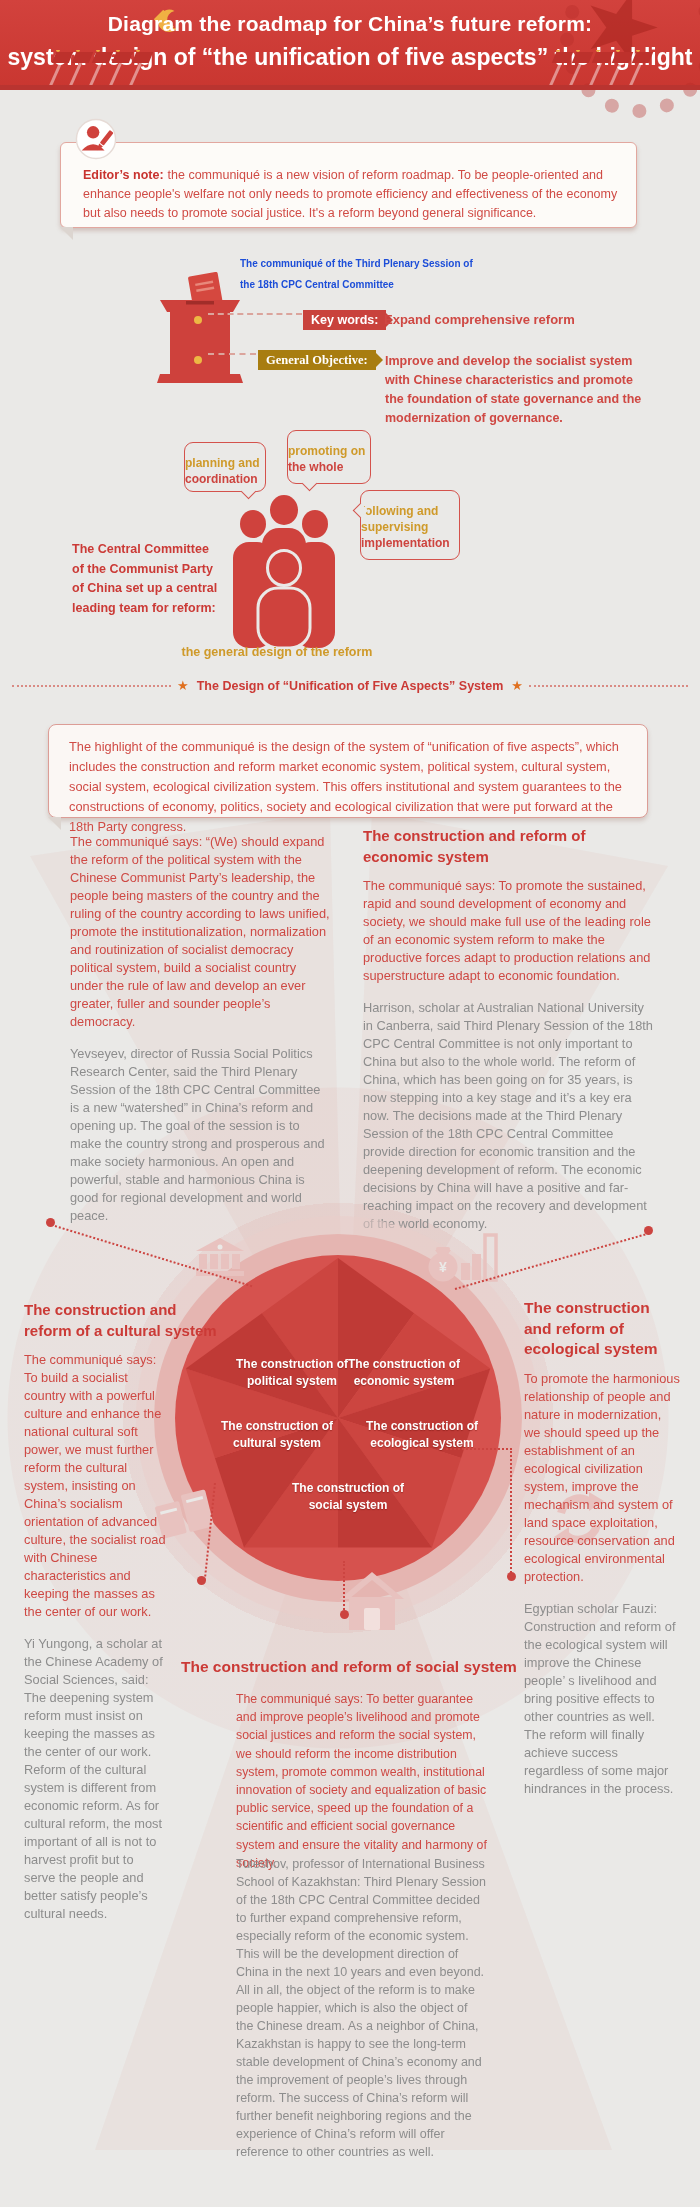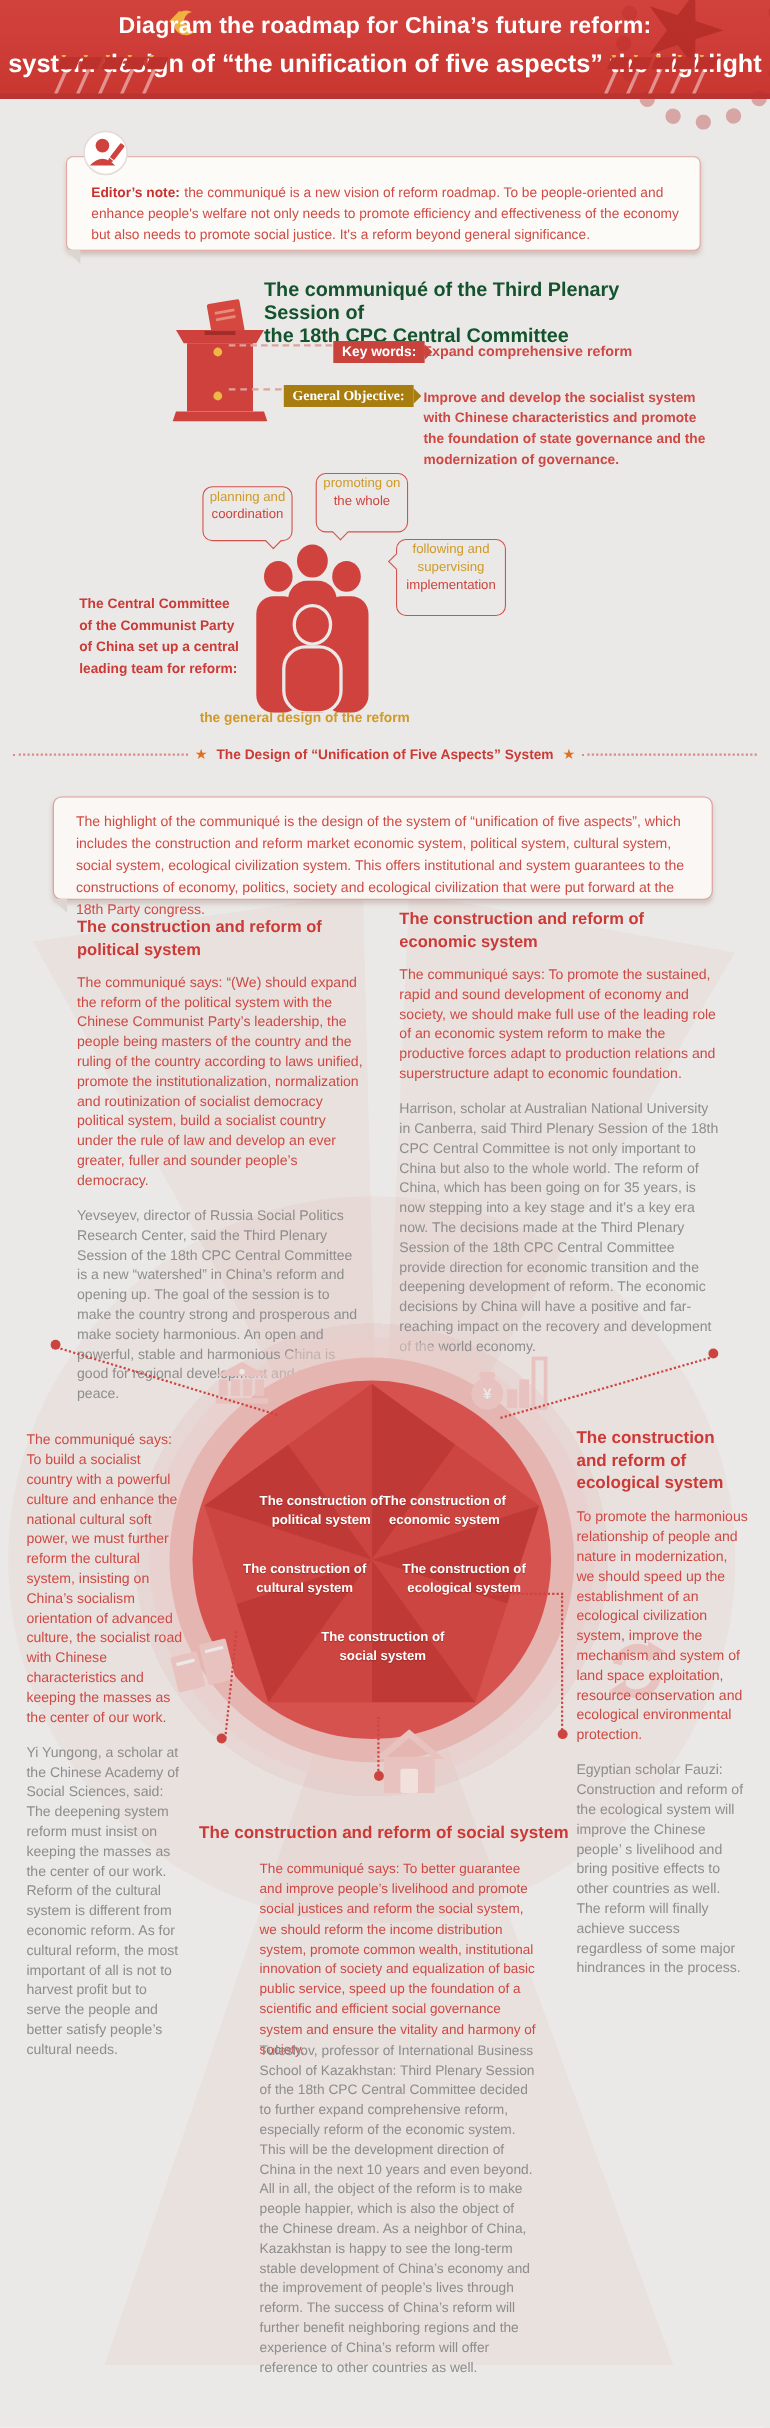--- a/index.html
+++ b/index.html
@@ -34,36 +34,36 @@
   .wedge.w3{clip-path:polygon(345px 1420px,95px 2150px,612px 2150px);}
   
   .note-box{position:absolute;left:60px;top:142px;width:577px;height:86px;background:#fdfbf8;
             border:1px solid #e2a79f;border-radius:6px;box-shadow:0 3px 4px rgba(160,120,110,.35);
             padding:23px 0 0 22px;box-sizing:border-box;font-size:12.5px;line-height:19px;color:#d04b45;}
   .note-box b{color:#c8322e;margin-right:4px;}
   .note-fold{position:absolute;left:60px;top:227px;width:0;height:0;
              border-top:13px solid #dcd5d0;border-left:13px solid transparent;}
   .note-icon{position:absolute;left:75px;top:118px;width:42px;height:42px;}
   
-  .comm-title{position:absolute;left:240px;top:253px;width:360px;color:#14532d;
-              font-size:18px;font-weight:bold;line-height:21px;}
+  .comm-title{position:absolute;left:240px;top:253px;width:360px;color:#1d4ed8;
+              font-size:10px;font-weight:bold;line-height:21px;}
   .podium{position:absolute;left:150px;top:272px;width:100px;height:118px;}
   .gdot{position:absolute;width:8px;height:8px;border-radius:50%;background:#edb844;}
   .dashline{position:absolute;border-top:2px dashed #dba49c;}
   .tag{position:absolute;height:20px;line-height:20px;padding:0 8px;color:#fff;
        font-size:12.5px;font-weight:bold;}
   .tag:after{content:"";position:absolute;right:-7px;top:3px;border:7px solid transparent;border-right:none;}
   .tag.red{background:#c9423c;}  .tag.red:after{border-left:7px solid #c9423c;}
   .tag.gold{background:#a87d10;font-family:Liberation Serif, serif;} .tag.gold:after{border-left:7px solid #a87d10;}
   .kw-text{position:absolute;left:384px;top:312px;color:#cf4843;font-size:13px;font-weight:bold;}
   .obj-text{position:absolute;left:385px;top:352px;width:262px;color:#cf4843;font-size:12.5px;
             font-weight:bold;line-height:19px;}
   
   .bubble{position:absolute;border:1.5px solid #d4524c;border-radius:9px;background:#eae9e7;
-          text-align:center;font-weight:normal;font-size:12px;line-height:16px;padding-top:0;
+          font-weight:bold;font-size:12px;line-height:16px;padding-top:12px;
           box-sizing:border-box;}
   .bubble .gold{color:#cf9a2a;display:block;}
   .bubble .red{color:#cd443f;display:block;}
   .tail{position:absolute;width:10px;height:10px;background:#eae9e7;transform:rotate(45deg);}
   .tail.down{border-right:1.5px solid #d4524c;border-bottom:1.5px solid #d4524c;}
   .tail.left{border-left:1.5px solid #d4524c;border-bottom:1.5px solid #d4524c;}
   .team-intro{position:absolute;left:72px;top:540px;width:150px;color:#cb3a36;
               font-size:12.5px;font-weight:bold;line-height:19.5px;}
   .people{position:absolute;left:231px;top:494px;width:106px;height:154px;}
   .team-caption{position:absolute;left:167px;top:645px;width:220px;text-align:center;
@@ -238,21 +238,20 @@
     <span class="dotflank"></span>
     <span class="star">★</span>
     <span class="txt">The Design of “Unification of Five Aspects” System</span>
     <span class="star">★</span>
     <span class="dotflank"></span>
   </div>
   <div class="hl-box">The highlight of the communiqué is the design of the system of “unification of five aspects”, which includes the construction and reform market economic system, political system, cultural system, social system, ecological civilization system. This offers institutional and system guarantees to the constructions of economy, politics, society and ecological civilization that were put forward at the 18th Party congress.</div>
   <div class="hl-fold"></div>
 
   <div class="col col-political">
-    <h3>The construction and reform of political system</h3>
     <p class="quote">The communiqué says: “(We) should expand the reform of the political system with the Chinese Communist Party’s leadership, the people being masters of the country and the ruling of the country according to laws unified, promote the institutionalization, normalization and routinization of socialist democracy political system, build a socialist country under the rule of law and develop an ever greater, fuller and sounder people’s democracy.</p>
     <p class="comment">Yevseyev, director of Russia Social Politics Research Center, said the Third Plenary Session of the 18th CPC Central Committee is a new “watershed” in China’s reform and opening up. The goal of the session is to make the country strong and prosperous and make society harmonious. An open and powerful, stable and harmonious China is good for regional development and world peace.</p>
   </div>
   <div class="col col-economic">
     <h3>The construction and reform of economic system</h3>
     <p class="quote">The communiqué says: To promote the sustained, rapid and sound development of economy and society, we should make full use of the leading role of an economic system reform to make the productive forces adapt to production relations and superstructure adapt to economic foundation.</p>
     <p class="comment">Harrison, scholar at Australian National University in Canberra, said Third Plenary Session of the 18th CPC Central Committee is not only important to China but also to the whole world. The reform of China, which has been going on for 35 years, is now stepping into a key stage and it’s a key era now. The decisions made at the Third Plenary Session of the 18th CPC Central Committee provide direction for economic transition and the deepening development of reform. The economic decisions by China will have a positive and far-reaching impact on the recovery and development of the world economy.</p>
   </div>
 
   <svg class="penta" viewBox="0 0 406 406">
@@ -340,20 +339,21 @@
   <div class="dotl" style="left:455px;top:1288px;width:198px;transform:rotate(-16deg)"></div>
   <div class="dotl" style="left:215px;top:1482px;width:98px;transform:rotate(96deg)"></div>
   <div class="cdot" style="left:197px;top:1576px"></div>
   <div class="dotl" style="left:446px;top:1448px;width:66px"></div>
   <div class="dotl" style="left:511px;top:1450px;width:126px;transform:rotate(90deg)"></div>
   <div class="cdot" style="left:507px;top:1572px"></div>
   <div class="dotl" style="left:344px;top:1560px;width:52px;transform:rotate(90deg)"></div>
   <div class="cdot" style="left:340px;top:1610px"></div>
 
   <div class="col col-cultural">
+    <h3>The construction and reform of a cultural system</h3>
     <p class="quote">The communiqué says: To build a socialist country with a powerful culture and enhance the national cultural soft power, we must further reform the cultural system, insisting on China’s socialism orientation of advanced culture, the socialist road with Chinese characteristics and keeping the masses as the center of our work.</p>
     <p class="comment">Yi Yungong, a scholar at the Chinese Academy of Social Sciences, said: The deepening system reform must insist on keeping the masses as the center of our work. Reform of the cultural system is different from economic reform. As for cultural reform, the most important of all is not to harvest profit but to serve the people and better satisfy people’s cultural needs.</p>
   </div>
   <div class="col col-ecological">
     <h3>The construction and reform of ecological system</h3>
     <p class="quote">To promote the harmonious relationship of people and nature in modernization, we should speed up the establishment of an ecological civilization system, improve the mechanism and system of land space exploitation, resource conservation and ecological environmental protection.</p>
     <p class="comment">Egyptian scholar Fauzi: Construction and reform of the ecological system will improve the Chinese people’ s livelihood and bring positive effects to other countries as well. The reform will finally achieve success regardless of some major hindrances in the process.</p>
   </div>
 
   <div class="social-title">The construction and reform of social system</div>

